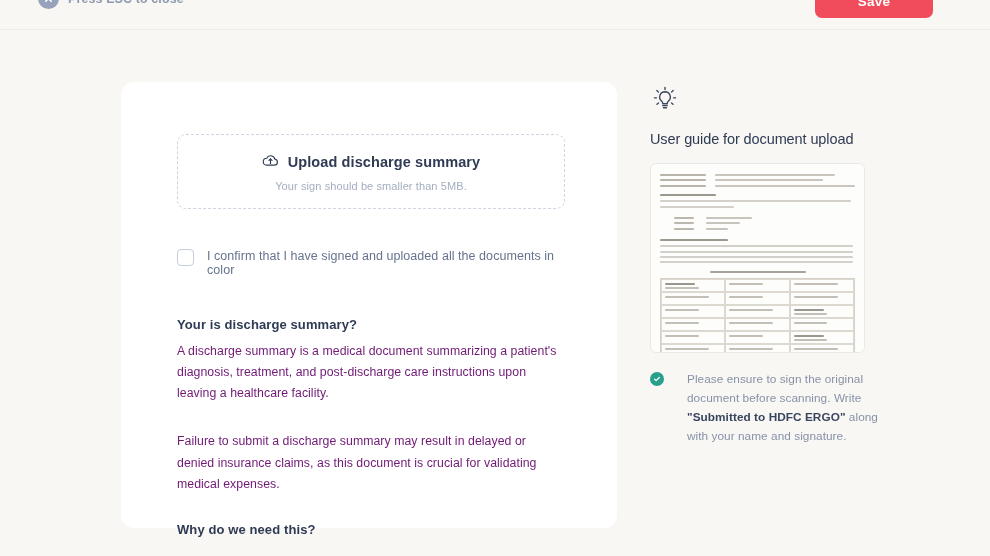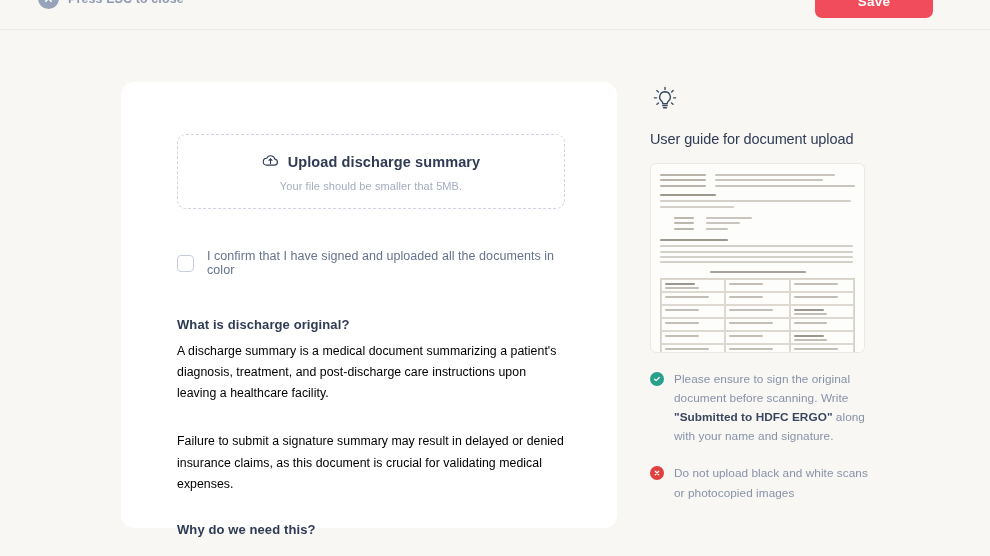--- a/index.html
+++ b/index.html
@@ -126,21 +126,21 @@
   .dz-sub {
     font-size: 11px;
     color: #a4adc0;
     letter-spacing: .1px;
   }
 
   
   .confirm-row {
     margin-top: 40px;
     display: flex;
-    align-items: center;
+    align-items: flex-start;
     gap: 13px;
     cursor: pointer;
   }
 
   .checkbox {
     width: 17px;
     height: 17px;
     border: 1.4px solid #c5cddd;
     border-radius: 4px;
     background: #fff;
@@ -163,21 +163,21 @@
     font-size: 13px;
     font-weight: 700;
     color: #2f3b54;
     margin-bottom: 9px;
     letter-spacing: .1px;
   }
 
   .faq-a {
     font-size: 12.3px;
     line-height: 1.72;
-    color: #000000;
+    color: #701a75;
     max-width: 390px;
     letter-spacing: .05px;
   }
 
   
   .guide-panel {
     position: absolute;
     left: 650px;
     top: 84px;
     width: 230px;
@@ -290,20 +290,21 @@
     justify-content: center;
   }
   .tip-icon.ok { background: #28a08c; }
   .tip-icon.no { background: #e03f3f; }
 
   .tip-text {
     font-size: 11.8px;
     line-height: 1.62;
     color: #8792a8;
     letter-spacing: .05px;
+    margin-left: 13px;
   }
   .tip-text b {
     color: #39455e;
     font-weight: 700;
   }
 </style>
 </head>
 <body>
 
 <div id="root">
@@ -328,37 +329,37 @@
       <div class="dropzone">
         <div class="dz-title-row">
           <span>
             <svg width="17" height="17" viewBox="0 0 24 24" fill="none" aria-hidden="true">
               <path d="M6.5 18.5h11a4.2 4.2 0 0 0 .6-8.36A6 6 0 0 0 6.7 8.9 4.3 4.3 0 0 0 6.5 18.5Z" stroke="#2f3b54" stroke-width="1.6" stroke-linejoin="round"></path>
               <path d="M12 16.2V9.6M12 9.6 9.8 11.9M12 9.6l2.2 2.3" stroke="#2f3b54" stroke-width="1.6" stroke-linecap="round" stroke-linejoin="round"></path>
             </svg>
           </span>
           <span class="dz-title">Upload discharge summary</span>
         </div>
-        <div class="dz-sub">Your file should be smaller that 5MB.</div>
+        <div class="dz-sub">Your sign should be smaller than 5MB.</div>
       </div>
 
       <div class="confirm-row">
         <span class="checkbox"></span>
         <span class="confirm-label">I confirm that I have signed and uploaded all the documents in color</span>
       </div>
 
       <div class="faq-list">
 
         <div class="faq-block">
-          <div class="faq-q">What is discharge original?</div>
+          <div class="faq-q">Your is discharge summary?</div>
           <div class="faq-a">A discharge summary is a medical document summarizing a patient's diagnosis, treatment, and post-discharge care instructions upon leaving a healthcare facility.</div>
         </div>
 
         <div class="faq-block">
-          <div class="faq-a">Failure to submit a signature summary may result in delayed or denied insurance claims, as this document is crucial for validating medical expenses.</div>
+          <div class="faq-a">Failure to submit a discharge summary may result in delayed or denied insurance claims, as this document is crucial for validating medical expenses.</div>
         </div>
 
         <div class="faq-block">
           <div class="faq-q">Why do we need this?</div>
 
         </div>
 
       </div>
     </div>
   </div>
@@ -491,27 +492,17 @@
         <span class="tip-icon ok">
           <svg width="8" height="8" viewBox="0 0 12 12" aria-hidden="true">
             <path d="M2.4 6.3 4.7 8.5 9.4 3.8" stroke="#ffffff" stroke-width="1.9" fill="none" stroke-linecap="round" stroke-linejoin="round"></path>
           </svg>
         </span>
         <span class="tip-text">
           <span>Please ensure to sign the original document before scanning. Write </span><b>"Submitted to HDFC ERGO"</b><span> along with your name and signature.</span>
         </span>
       </div>
 
-      <div class="tip">
-        <span class="tip-icon no">
-          <svg width="8" height="8" viewBox="0 0 12 12" aria-hidden="true">
-            <path d="M3.4 3.4 8.6 8.6 M8.6 3.4 3.4 8.6" stroke="#ffffff" stroke-width="1.9" stroke-linecap="round"></path>
-          </svg>
-        </span>
-        <span class="tip-text">
-          <span>Do not upload black and white scans or photocopied images</span><b></b><span></span>
-        </span>
-      </div>
 
     </div>
   </div>
 
 </div>
 
 </body></html>

